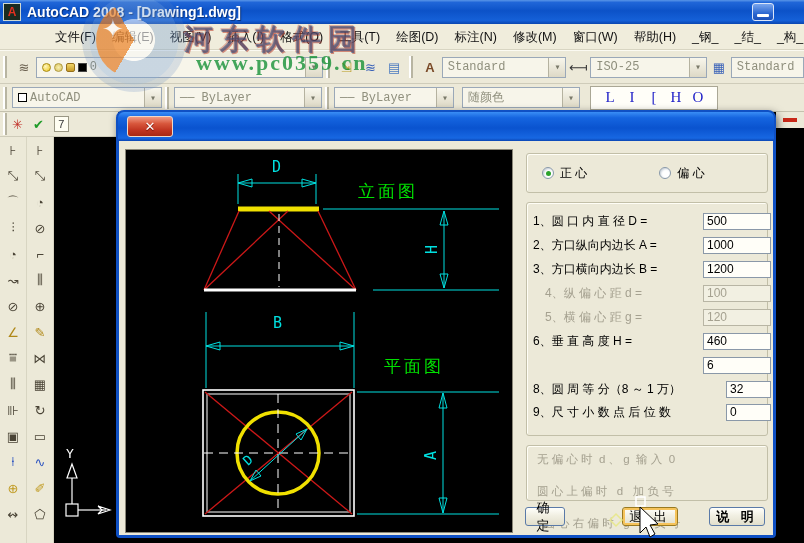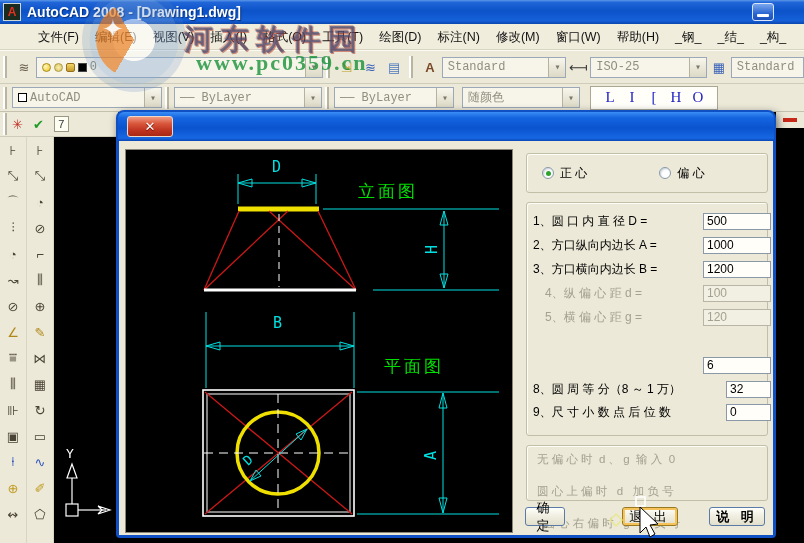--- a/index.html
+++ b/index.html
@@ -14,21 +14,21 @@
   .app-icon { width:18px; height:18px; margin:0 6px 0 3px; background:#1a2b20;
     border:1px solid #cfd8cf; color:#e03020; font-weight:bold; font-size:12px;
     display:flex; align-items:center; justify-content:center; }
   .title-text { color:#fff; font-size:14px; font-weight:bold; text-shadow:1px 1px 1px #07307a; }
   .win-btn { position:absolute; right:30px; top:3px; width:22px; height:18px; border-radius:3px;
     background:linear-gradient(180deg,#7aa6ee,#2a66d0 60%,#1c50b8); border:1px solid #dce6f8; }
   .win-btn .dash { position:absolute; left:4px; bottom:3px; width:12px; height:3px; background:#fff; border-radius:1px; }
 
   
   .menubar { position:absolute; left:0; top:24px; width:804px; height:26px; background:#f0eddc;
-    display:flex; align-items:center; padding-left:30px; border-bottom:1px solid #d8d5c2; }
+    display:flex; align-items:center; padding-left:47px; border-bottom:1px solid #d8d5c2; }
   .menu-item { font-size:12.5px; color:#111; padding:0 8px; line-height:26px; white-space:nowrap; }
 
   
   .toolrow1 { position:absolute; left:0; top:50px; width:804px; height:34px; background:#ece9d8;
     border-top:1px solid #fbfaf2; border-bottom:1px solid #cfccba; display:flex; align-items:center; }
   .toolrow2 { position:absolute; left:0; top:84px; width:804px; height:28px; background:#ece9d8;
     border-bottom:1px solid #c4c1ae; display:flex; align-items:center; }
   .grip { width:3px; height:22px; border-left:2px solid #fff; border-right:2px solid #b8b5a2; margin:0 5px 0 3px; }
   .tbtn { width:22px; height:22px; display:flex; align-items:center; justify-content:center;
     font-size:14px; color:#6b6150; margin:0 1px; }
@@ -390,20 +390,24 @@
           <input class="fin" value="1200" style="">
         </div>
         <div class="frow off indent" style="top:143px;left:12px">
           <span class="flabel">4、纵 偏 心 距 d =</span>
           <input class="fin" value="100" style="">
         </div>
         <div class="frow off indent" style="top:167px;left:12px">
           <span class="flabel">5、横 偏 心 距 g =</span>
           <input class="fin" value="120" style="">
         </div>
+        <div class="frow" style="top:191px;left:12px">
+          <span class="flabel">6、垂 直 高 度 H =</span>
+          <input class="fin" value="460" style="">
+        </div>
         <div class="frow indent" style="top:215px;left:12px">
           <input class="fin" value="6" style="">
         </div>
         <div class="frow narrow" style="top:239px;left:12px">
           <span class="flabel">8、圆 周 等 分（8 ～ 1 万）</span>
           <input class="fin" value="32" style="">
         </div>
         <div class="frow narrow" style="top:262px;left:12px">
           <span class="flabel">9、尺 寸 小 数 点 后 位 数</span>
           <input class="fin" value="0" style="">

